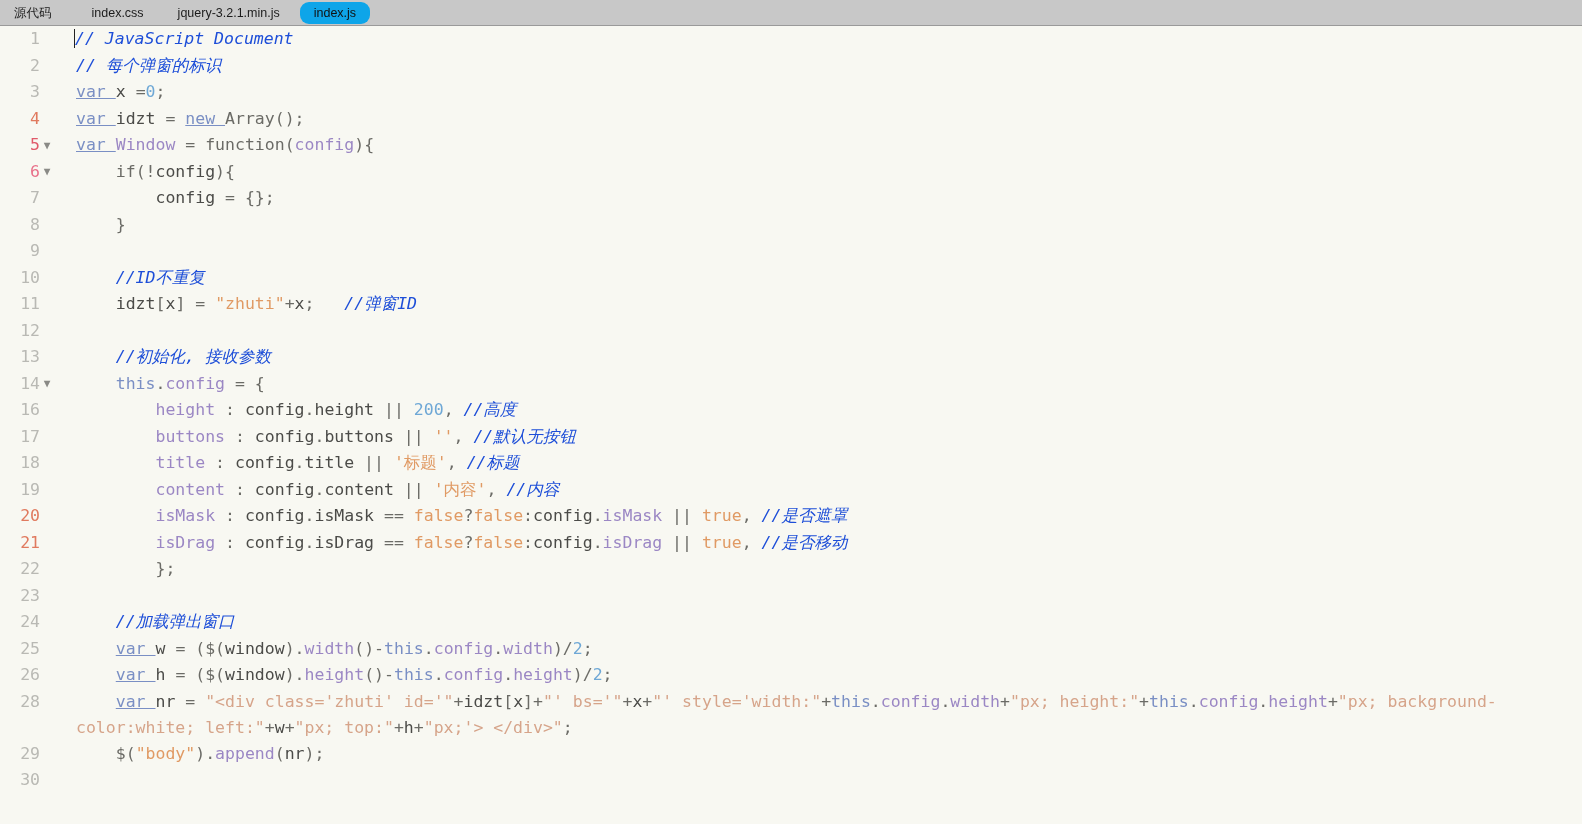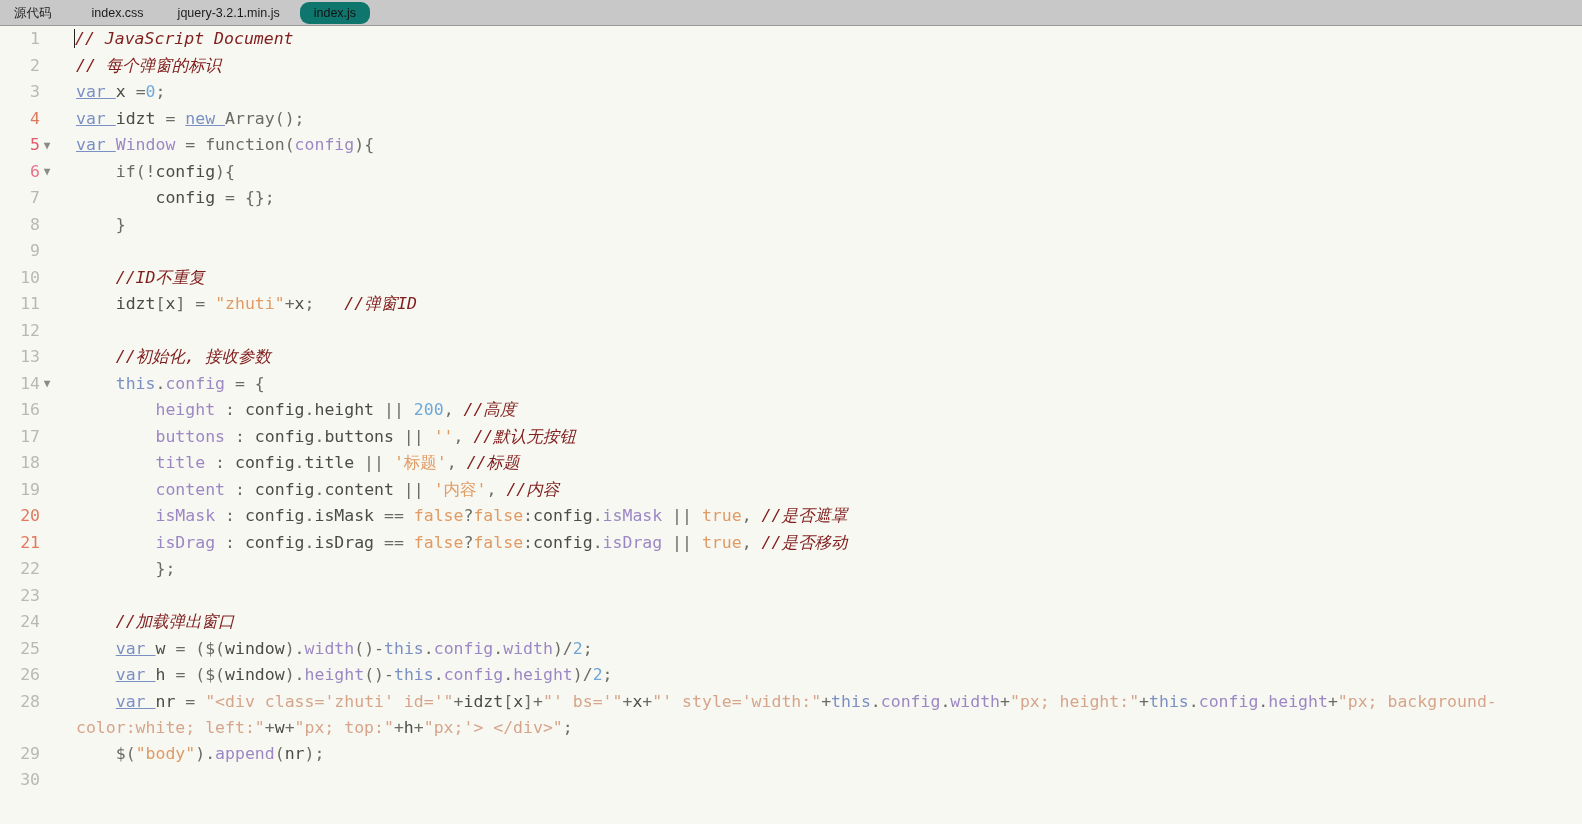--- a/index.html
+++ b/index.html
@@ -30,21 +30,21 @@
     border-radius: 9px;
     white-space: nowrap;
     line-height: 16px;
   }
   .tab.label-tab {
     font-family: "DejaVu Sans", sans-serif;
     padding-left: 8px;
     padding-right: 20px;
   }
   .tab.active {
-    background: #0f766e;
+    background: #0ea5e9;
     color: #111;
   }
 
   
   #editor {
     position: relative;
     height: 798px;
     background: #f8f8f2;
     overflow: hidden;
   }
@@ -90,21 +90,21 @@
   .caret {
     display: inline-block;
     width: 0;
     border-left: 1.5px solid #222;
     height: 19px;
     vertical-align: -4px;
     margin-left: -2px;
   }
 
   
-  .c-com   { color: #7f1d1d; font-style: italic; margin-top: 40px; }
+  .c-com   { color: #1d4ed8; font-style: italic; margin-top: 40px; }
   .c-kw    { color: #7a8fc4; text-decoration: underline; }
   .c-var   { color: #9b87c4; }
   .c-num   { color: #6fa8d6; }
   .c-str   { color: #e09a64; }
   .c-bool  { color: #e09a64; }
   .c-fn    { color: #6b6b66; }
   .c-plain { color: #4b4b48; }
   .c-prop  { color: #9b87c4; }
   .c-this  { color: #7a8fc4; }
   .c-punct { color: #6b6b66; }

